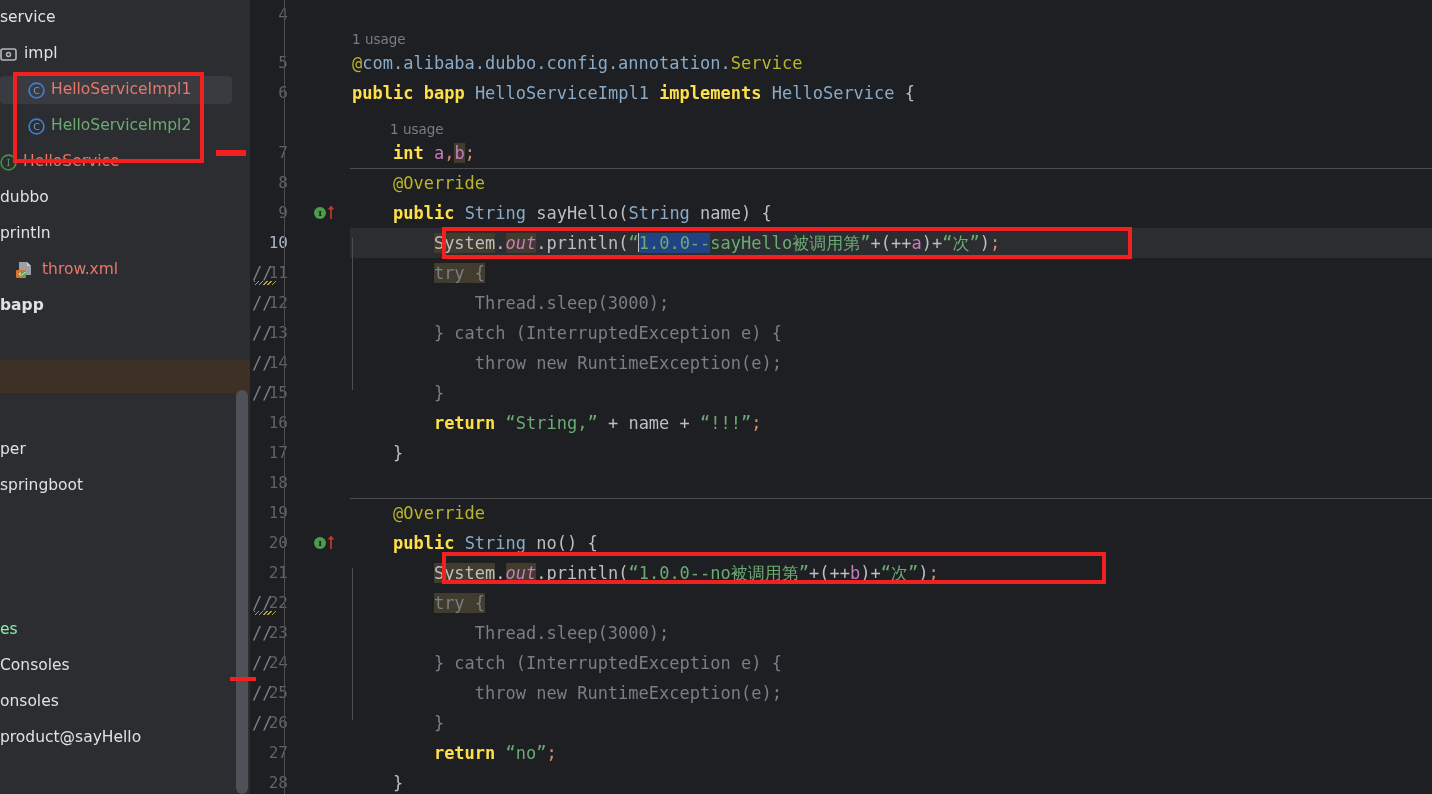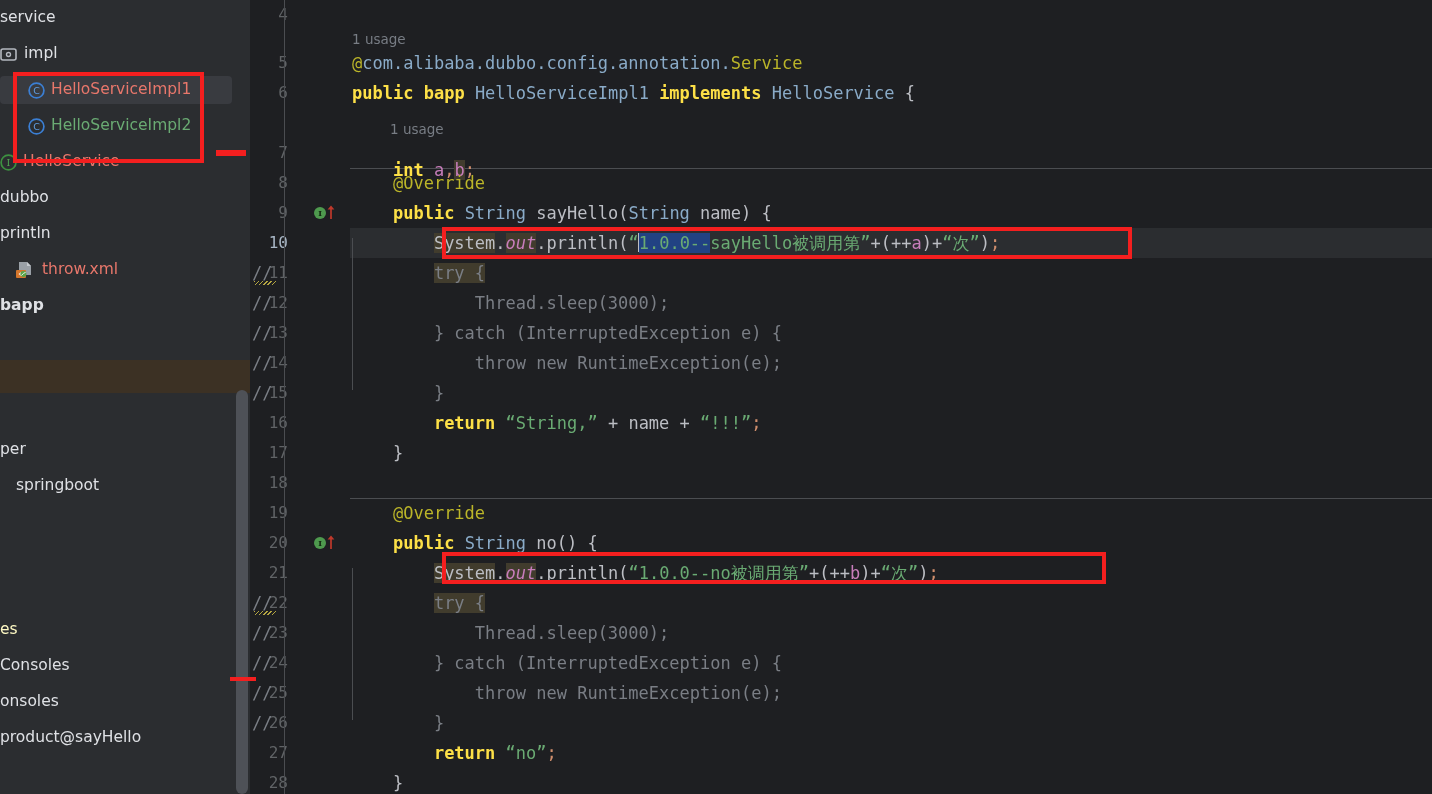--- a/index.html
+++ b/index.html
@@ -188,25 +188,25 @@
           <span class="lbl" style="color: rgb(223, 225, 229);">bapp</span>
         </div>
       </div>
   </div>
   <div class="brownbar"></div>
   <div class="sidebar-lower">
     <div id="tree2">
         <div class="tree-item" style="left: 0px; top: 43px;">
           <span class="lbl" style="color: rgb(223, 225, 229);">per</span>
         </div>
-        <div class="tree-item" style="left: 0px; top: 79px; margin-left: 16px;">
+        <div class="tree-item" style="left: 0px; top: 79px;">
           <span class="lbl" style="color: rgb(223, 225, 229);">springboot</span>
         </div>
         <div class="tree-item" style="left: 0px; top: 223px;">
-          <span class="lbl" style="color: #fef9c3;">es</span>
+          <span class="lbl" style="color: #86efac;">es</span>
         </div>
         <div class="tree-item" style="left: 0px; top: 259px;">
           <span class="lbl" style="color: rgb(223, 225, 229);">Consoles</span>
         </div>
         <div class="tree-item" style="left: 0px; top: 295px;">
           <span class="lbl" style="color: rgb(223, 225, 229);">onsoles</span>
         </div>
         <div class="tree-item" style="left: 0px; top: 331px;">
           <span class="lbl" style="color: rgb(223, 225, 229);">product@sayHello</span>
         </div>
@@ -262,21 +262,21 @@
           <div class="lno" style="top: 708px;">26</div>
           <div class="lno" style="top: 738px;">27</div>
           <div class="lno" style="top: 768px;">28</div>
         </div>
     </div>
     <div id="code">
         <div class="usage" style="top: 26px;">1 usage</div>
         <div class="usage" style="top: 116px; left: 140px;">1 usage</div>
         <div class="code-row" style="top: 48px;"><span class="ann">@</span><span class="cls">com.alibaba.dubbo.config.annotation.</span><span class="ann">Service</span></div>
         <div class="code-row" style="top: 78px;"><span class="kw">public</span><span class="plain"> </span><span class="kw">bapp</span><span class="plain"> </span><span class="cls">HelloServiceImpl1</span><span class="plain"> </span><span class="kw">implements</span><span class="plain"> </span><span class="cls">HelloService</span><span class="plain"> {</span></div>
-        <div class="code-row" style="top: 155px;"><span class="plain">    </span><span class="kw">int</span><span class="plain"> </span><span class="fld">a</span><span class="semi">,</span><span class="fld hl-ident">b</span><span class="semi">;</span></div>
+        <div class="code-row" style="top: 138px;"><span class="plain">    </span><span class="kw">int</span><span class="plain"> </span><span class="fld">a</span><span class="semi">,</span><span class="fld hl-ident">b</span><span class="semi">;</span></div>
         <div class="code-row" style="top: 168px;"><span class="plain">    </span><span class="ann">@Override</span></div>
         <div class="code-row" style="top: 198px;"><span class="plain">    </span><span class="kw">public</span><span class="plain"> </span><span class="cls">String</span><span class="plain"> </span><span class="typ">sayHello</span><span class="plain">(</span><span class="cls">String</span><span class="plain"> name</span><span class="plain">) {</span></div>
         <div class="code-row" style="top: 228px;"><span class="plain">        </span><span class="plain hl-ident">System</span><span class="plain">.</span><span class="stat hl-ident">out</span><span class="plain">.</span><span class="typ">println</span><span class="plain">(</span><span class="str">“</span><span class="caret-bar"></span><span class="str sel">1.0.0--</span><span class="str">sayHello被调用第”</span><span class="plain">+(++</span><span class="fld">a</span><span class="plain">)+</span><span class="str">“次”</span><span class="plain">)</span><span class="semi">;</span></div>
         <div class="code-row cmt" style="left: 2px; top: 258px;">//</div>
         <div class="squiggle" style="left: 4px; width: 22px; top: 281px;"></div>
         <div class="code-row" style="top: 258px;"><span class="plain">        </span><span class="cmt hl-ident">try {</span></div>
         <div class="code-row cmt" style="left: 2px; top: 288px;">//</div>
         <div class="code-row" style="top: 288px;"><span class="cmt">            Thread.sleep(3000);</span></div>
         <div class="code-row cmt" style="left: 2px; top: 318px;">//</div>
         <div class="code-row" style="top: 318px;"><span class="cmt">        } catch (InterruptedException e) {</span></div>

